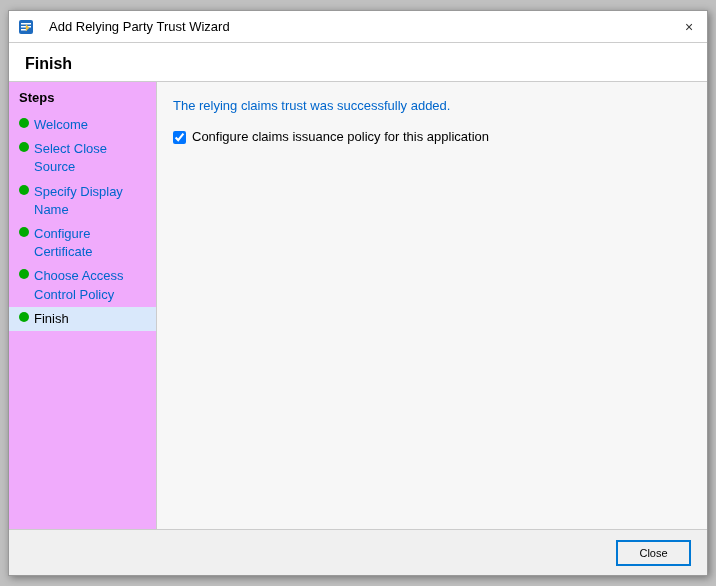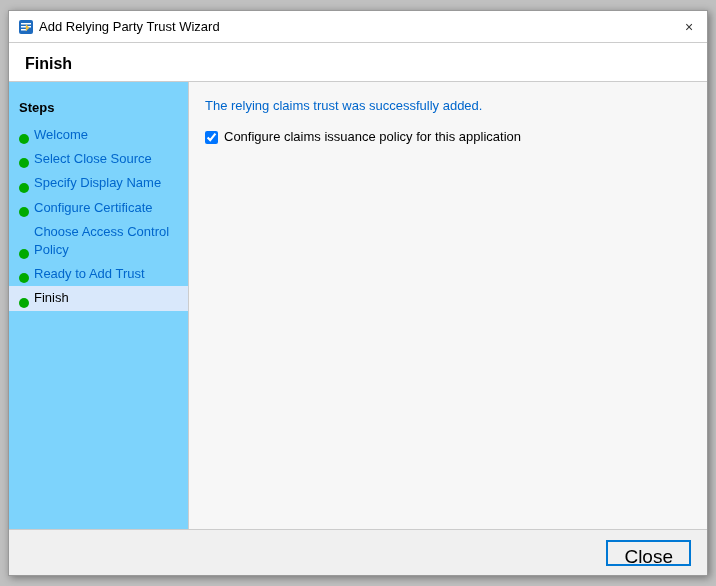--- a/index.html
+++ b/index.html
@@ -29,21 +29,21 @@
       display: flex;
       flex-direction: column;
     }
 
     .title-bar {
       background: #ffffff;
       border-bottom: 1px solid #ccc;
       display: flex;
       align-items: center;
       padding: 6px 8px;
-      gap: 4px;
+      gap: 14px;
       height: 32px;
     }
 
     .title-bar-icon {
       width: 18px;
       height: 18px;
       flex-shrink: 0;
     }
 
     .title-bar-text {
@@ -80,36 +80,36 @@
       background: #fff;
     }
 
     .main-area {
       display: flex;
       flex: 1;
       overflow: hidden;
     }
 
     .sidebar {
-      width: 180px;
-      background: #7dd3fc;
+      width: 148px;
+      background: #f0abfc;
       border-right: 1px solid #ccc;
-      padding: 18px 0;
+      padding: 8px 0;
       flex-shrink: 0;
     }
 
     .sidebar-header {
       font-weight: bold;
       padding: 0 10px 8px 10px;
       font-size: 13px;
     }
 
     .sidebar-item {
       display: flex;
-      align-items: flex-end;
+      align-items: flex-start;
       padding: 3px 10px;
       gap: 5px;
       cursor: default;
     }
 
     .sidebar-item.active {
       background: #d9e8fb;
     }
 
     .dot {
@@ -164,21 +164,21 @@
       border-top: 1px solid #ccc;
       padding: 10px 16px;
       display: flex;
       justify-content: flex-end;
       align-items: center;
       height: 46px;
     }
 
     .btn {
       padding: 4px 16px;
-      font-size: 19px;
+      font-size: 11px;
       border: 1px solid #aaa;
       background: #f0f0f0;
       cursor: pointer;
       min-width: 75px;
       height: 26px;
     }
 
     .btn-default {
       border: 2px solid #0078d4;
     }
@@ -222,24 +222,20 @@
           <span class="sidebar-item-label">Specify Display Name</span>
         </div>
         <div class="sidebar-item">
           <div class="dot"></div>
           <span class="sidebar-item-label">Configure Certificate</span>
         </div>
         <div class="sidebar-item">
           <div class="dot"></div>
           <span class="sidebar-item-label">Choose Access Control Policy</span>
         </div>
-        <div class="sidebar-item">
-          <div class="dot"></div>
-          <span class="sidebar-item-label">Ready to Add Trust</span>
-        </div>
         <div class="sidebar-item active">
           <div class="dot"></div>
           <span class="sidebar-item-label">Finish</span>
         </div>
       </div>
 
       <div class="content-area">
         <div class="success-message">The relying claims trust was successfully added.</div>
         <div class="checkbox-row">
           <input type="checkbox" id="claims-policy-checkbox" checked="" style="">

